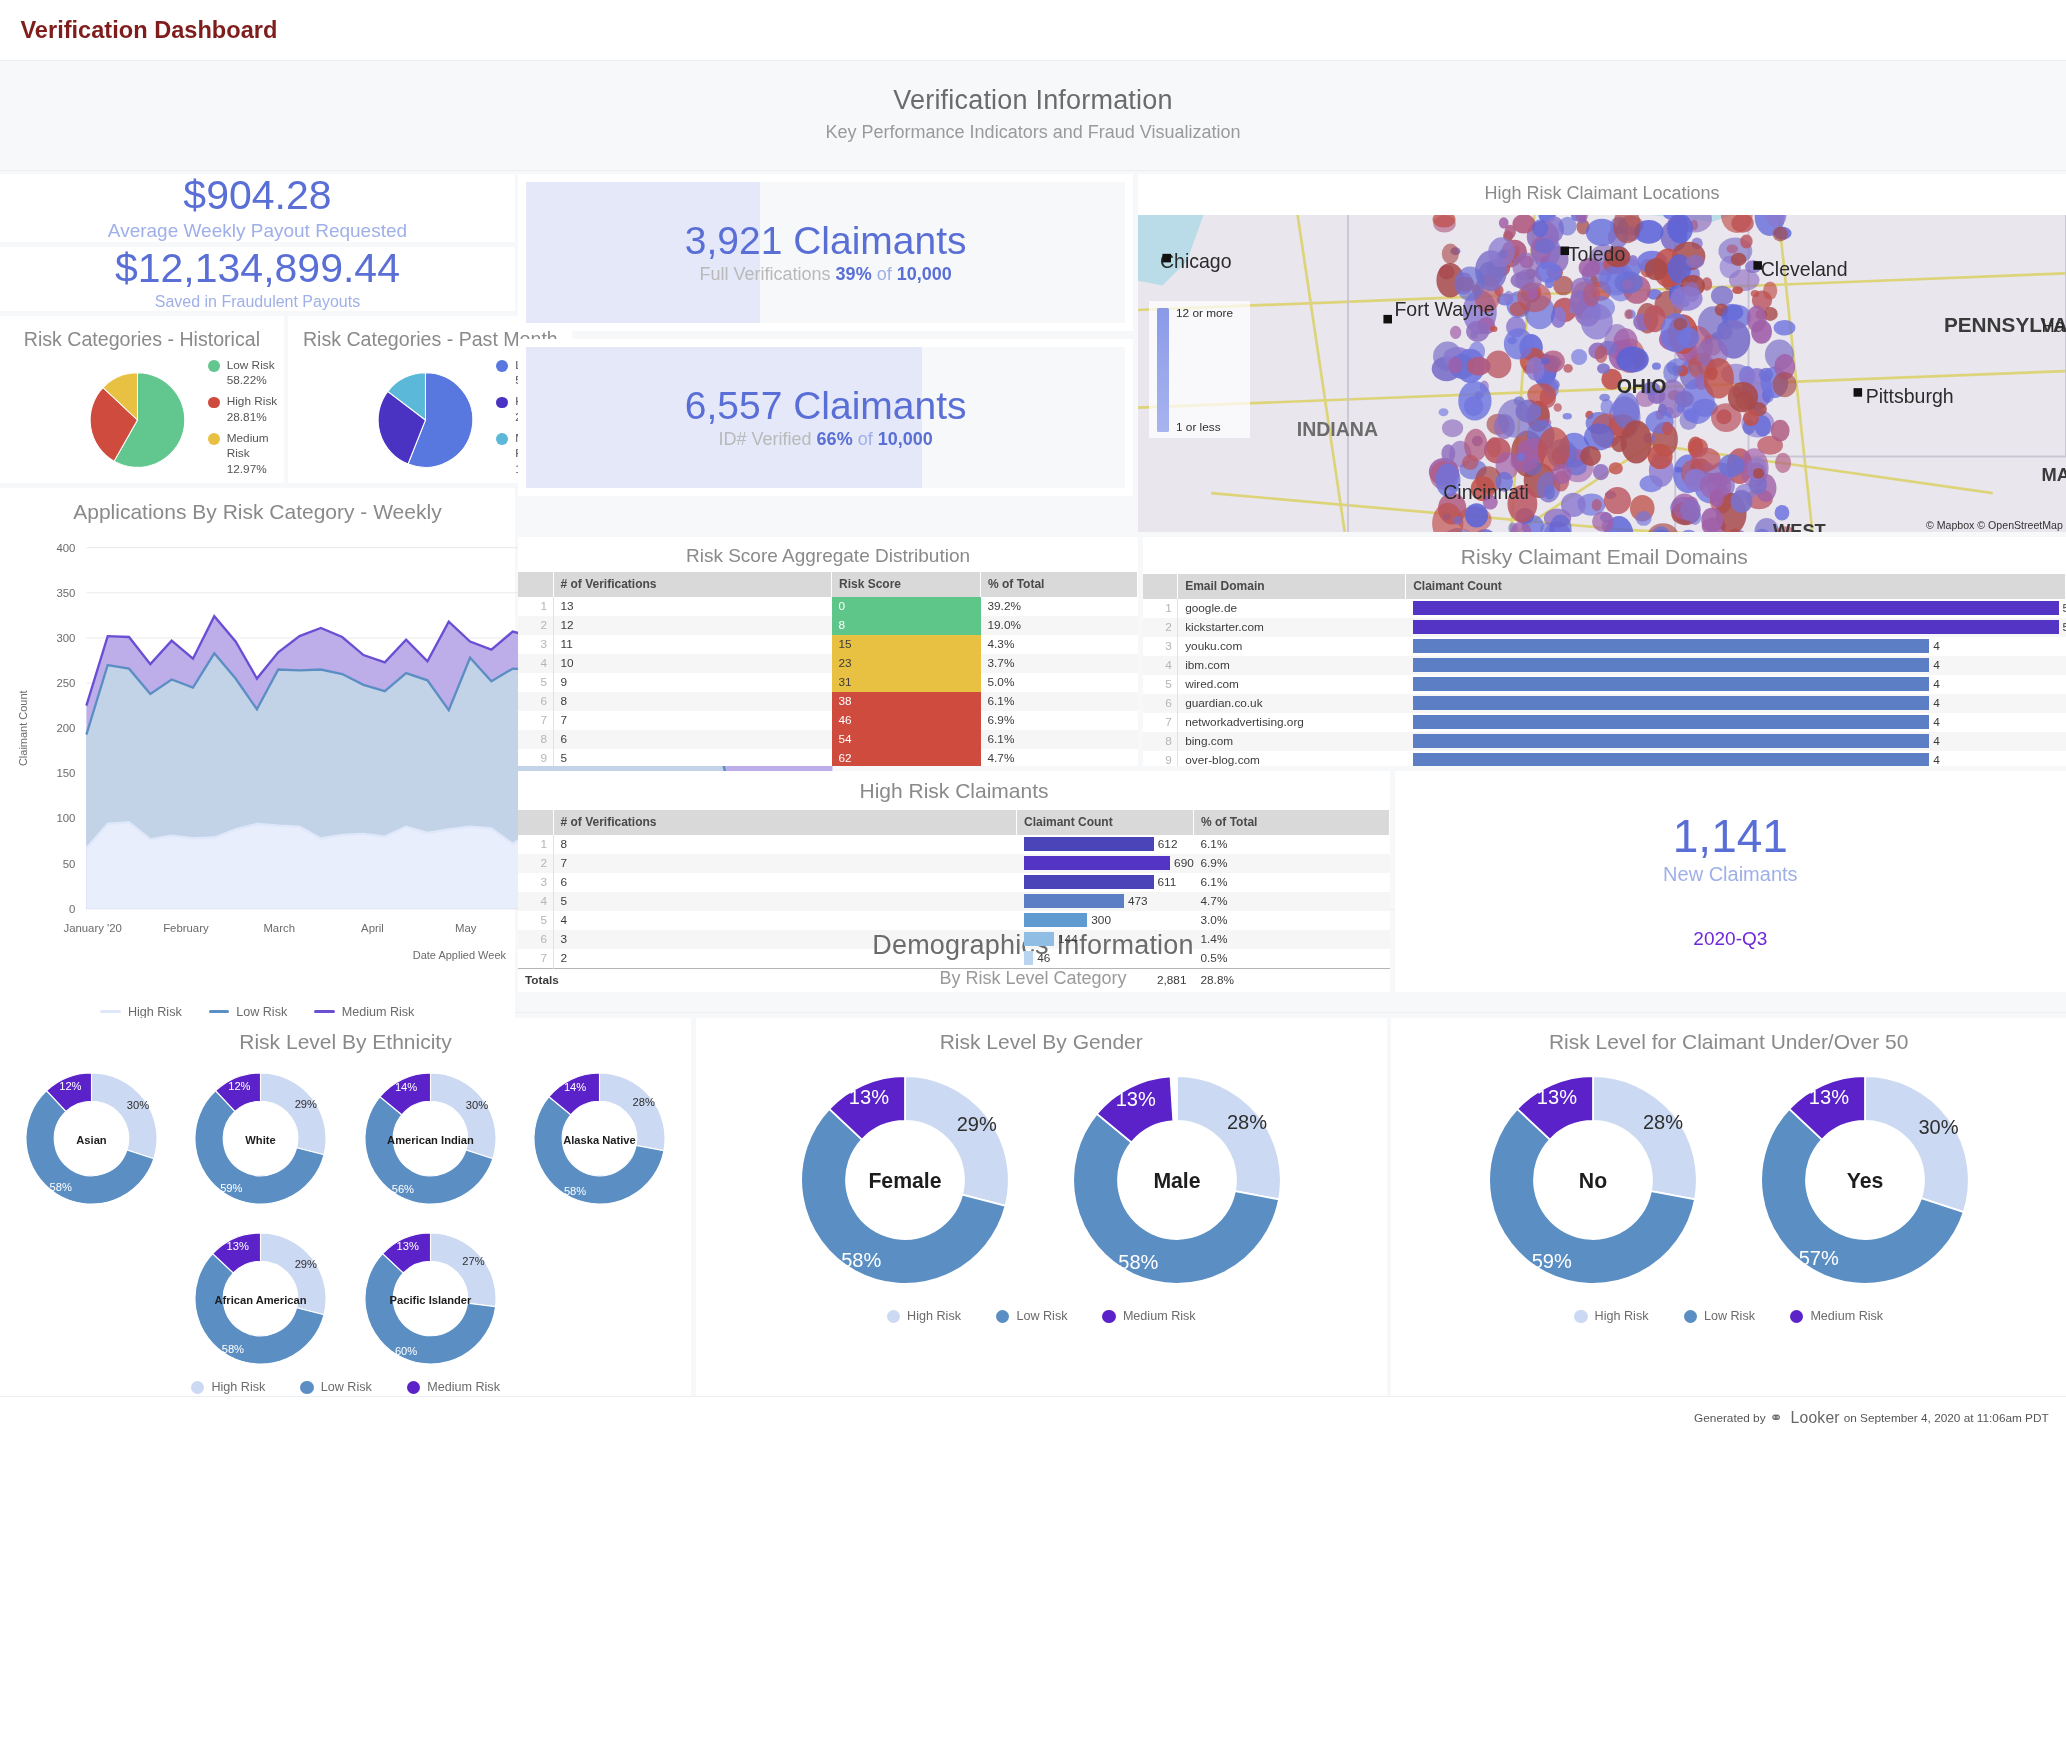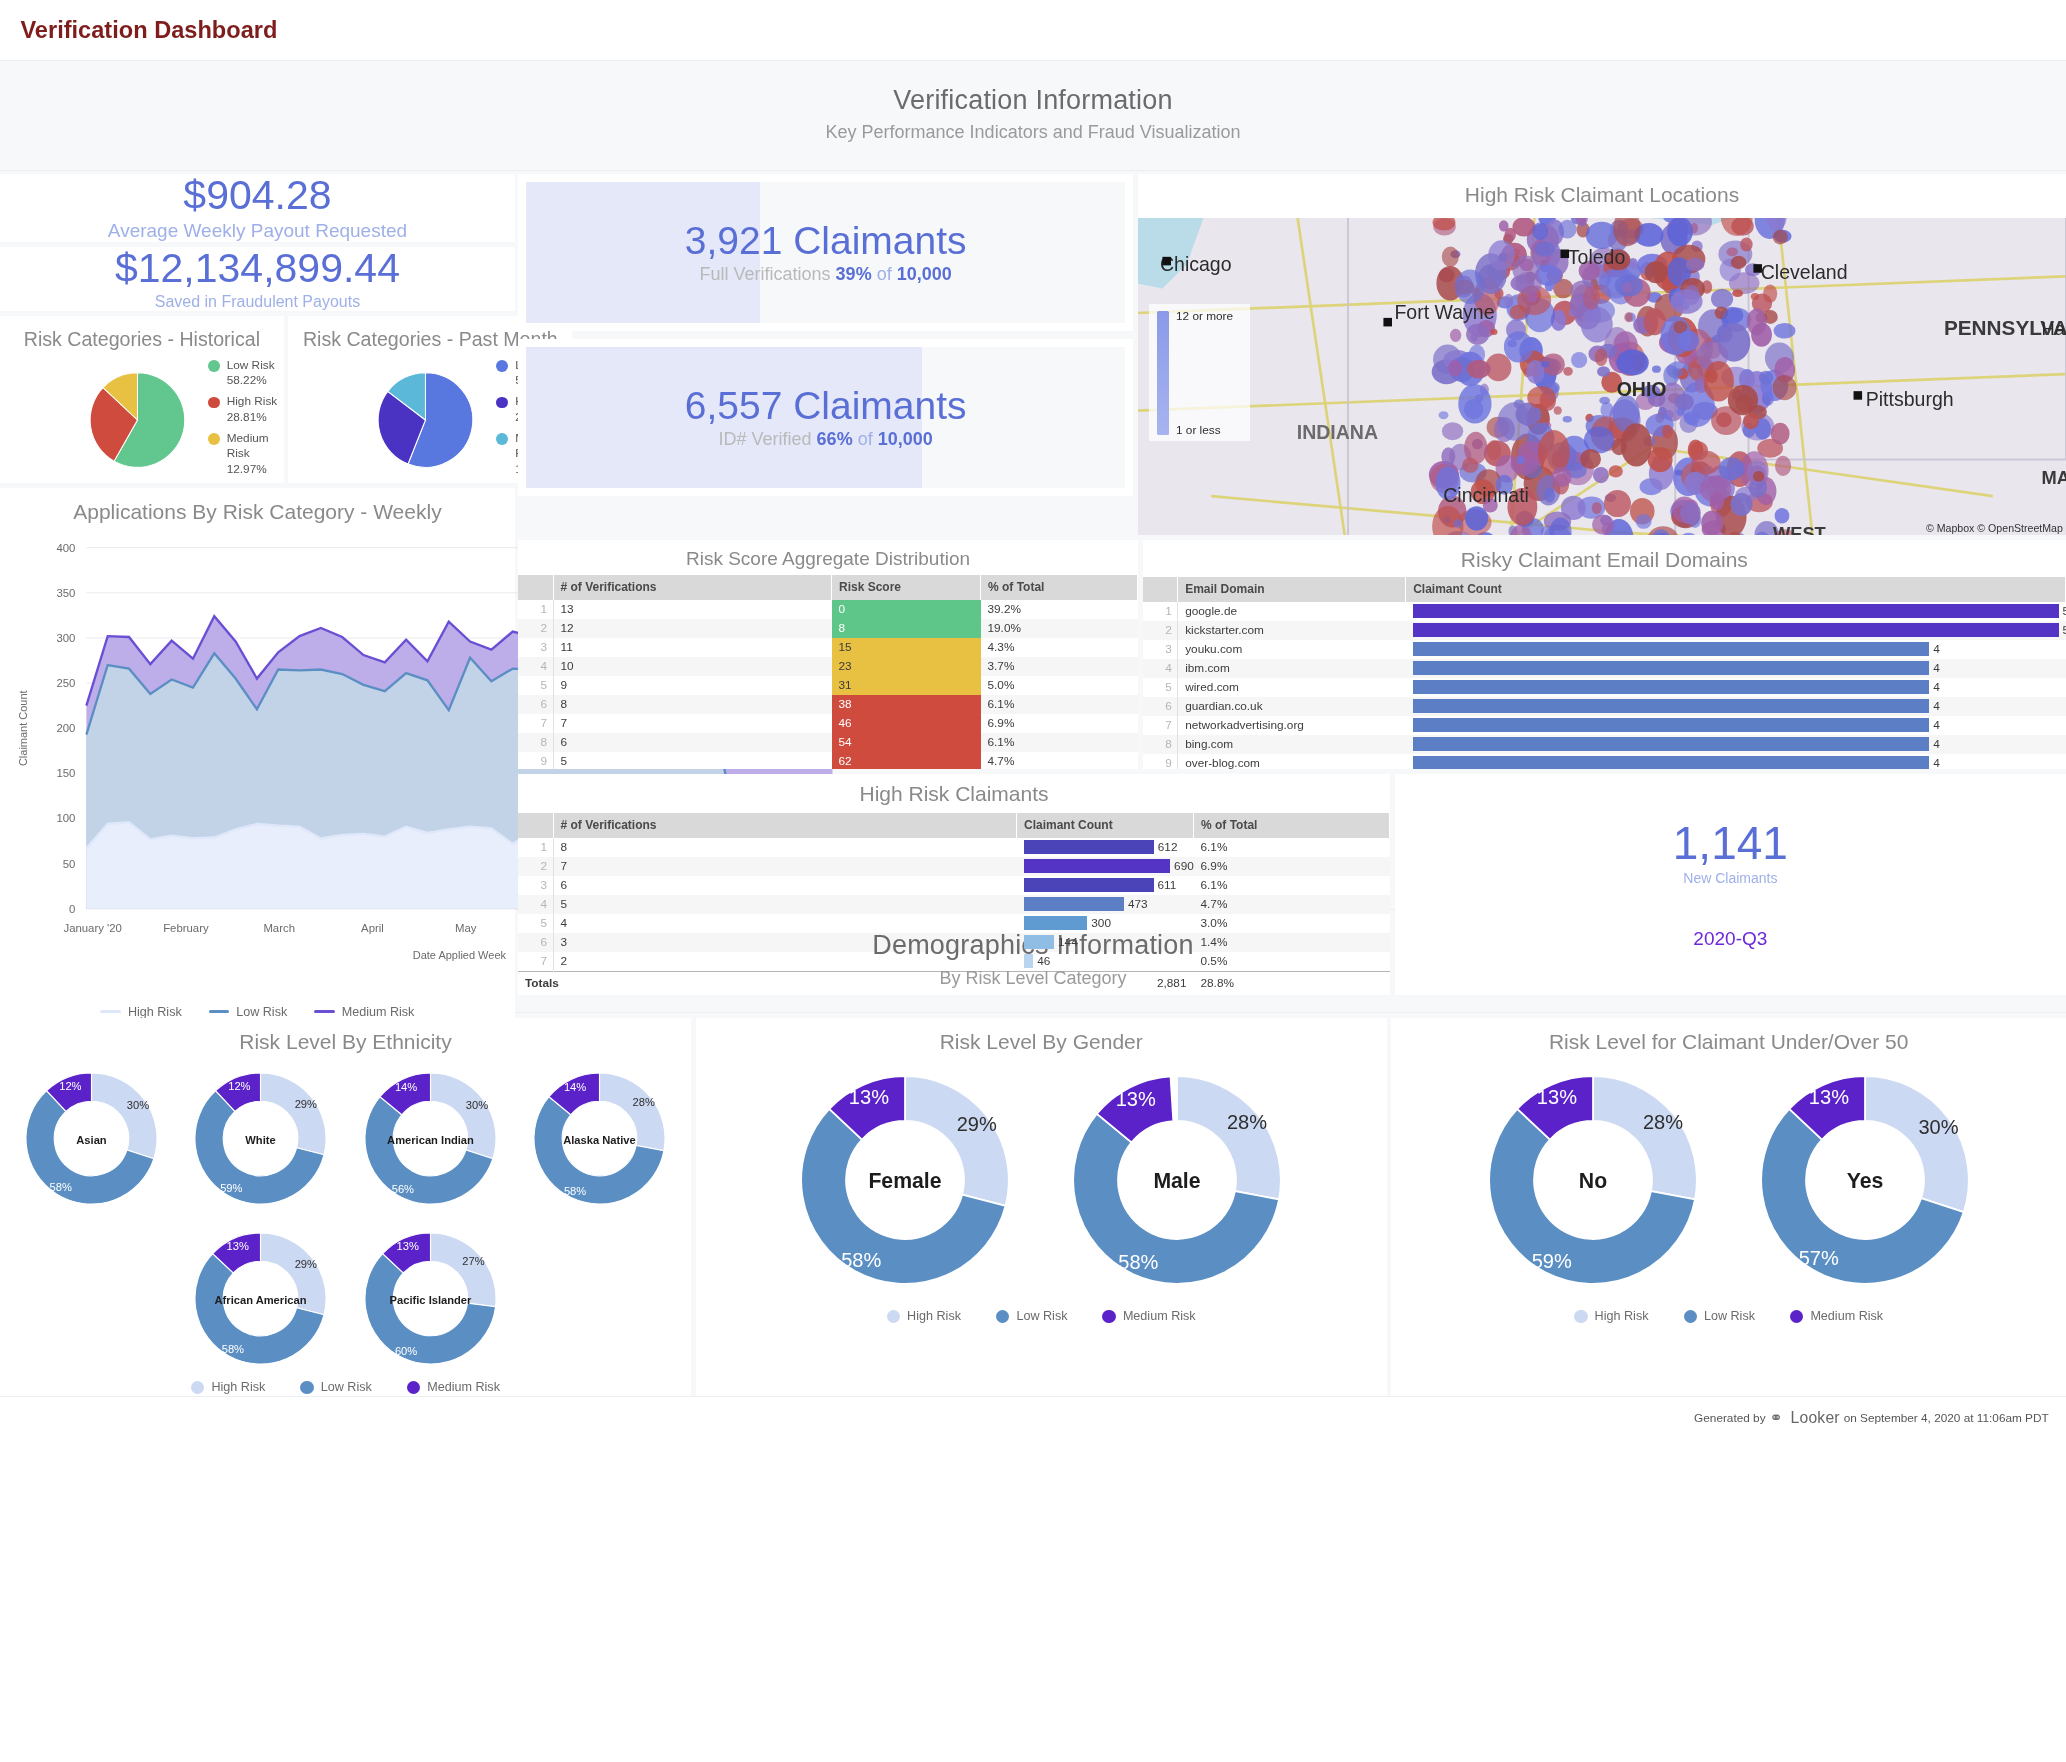--- a/index.html
+++ b/index.html
@@ -288,21 +288,21 @@
                   <b>66%</b>
                   <span class="of">of</span>
                   <b>10,000</b>
                 </div>
               </div>
             </div>
           </div>
         </div>
 
         <div class="tile" style="flex:1;margin:0;">
-          <div class="ptitle" style="font-size:21px;padding-top:9.4px;">High Risk Claimant Locations</div>
+          <div class="ptitle" style="font-size:18px;padding-top:9.4px;">High Risk Claimant Locations</div>
           <div class="mapbox" style="height:317px;margin-top:11px;">
             <svg width="100%" height="100%" viewBox="0 0 760 404" preserveAspectRatio="xMidYMid slice" id="mapsvg">
                 <rect x="0" y="0" width="760" height="404" fill="#e9e6ee"></rect>
                 <path d="M0,0 L62,0 L58,60 L40,110 L20,130 L0,126 Z" fill="#b9dce8"></path>
                 <path d="M300,0 L560,8 L540,54 L470,78 L400,70 L330,44 Z" fill="#b9dce8"></path>
                 <path d="M560,0 L760,0 L760,26 L600,20 Z" fill="#b9dce8"></path>
                 <path d="M0,150 L760,120" fill="none" stroke="#ddd47a" stroke-width="2.2"></path>
                 <path d="M0,230 L760,200" fill="none" stroke="#ddd47a" stroke-width="2.2"></path>
                 <path d="M120,0 L180,404" fill="none" stroke="#ddd47a" stroke-width="2.2"></path>
                 <path d="M330,0 L300,404" fill="none" stroke="#ddd47a" stroke-width="2.2"></path>
@@ -1046,21 +1046,21 @@
                 <tr class="totals">
               <td colspan="2">Totals</td>
               <td class="val">2,881</td>
               <td style="font-weight:400;">28.8%</td>
             </tr>
               </tfoot>
           </table>
         </div>
         <div class="tile kpi" style="flex:1;">
           <div class="num" style="font-size:46px;">1,141</div>
-          <div class="lbl" style="font-size:14px;">New Claimants</div>
+          <div class="lbl" style="font-size:20px;">New Claimants</div>
           <div style="font-size:19px;color:#6d28d9;margin-top:42px;">2020-Q3</div>
         </div>
       </div>
 
     </div>
   </div>
 
   <div class="banner" style="border-top:0.8px solid #eceff1;padding:20.4px 0 23.6px 0;">
     <div class="h">Demographics Information</div>
     <div class="sub">By Risk Level Category</div>

